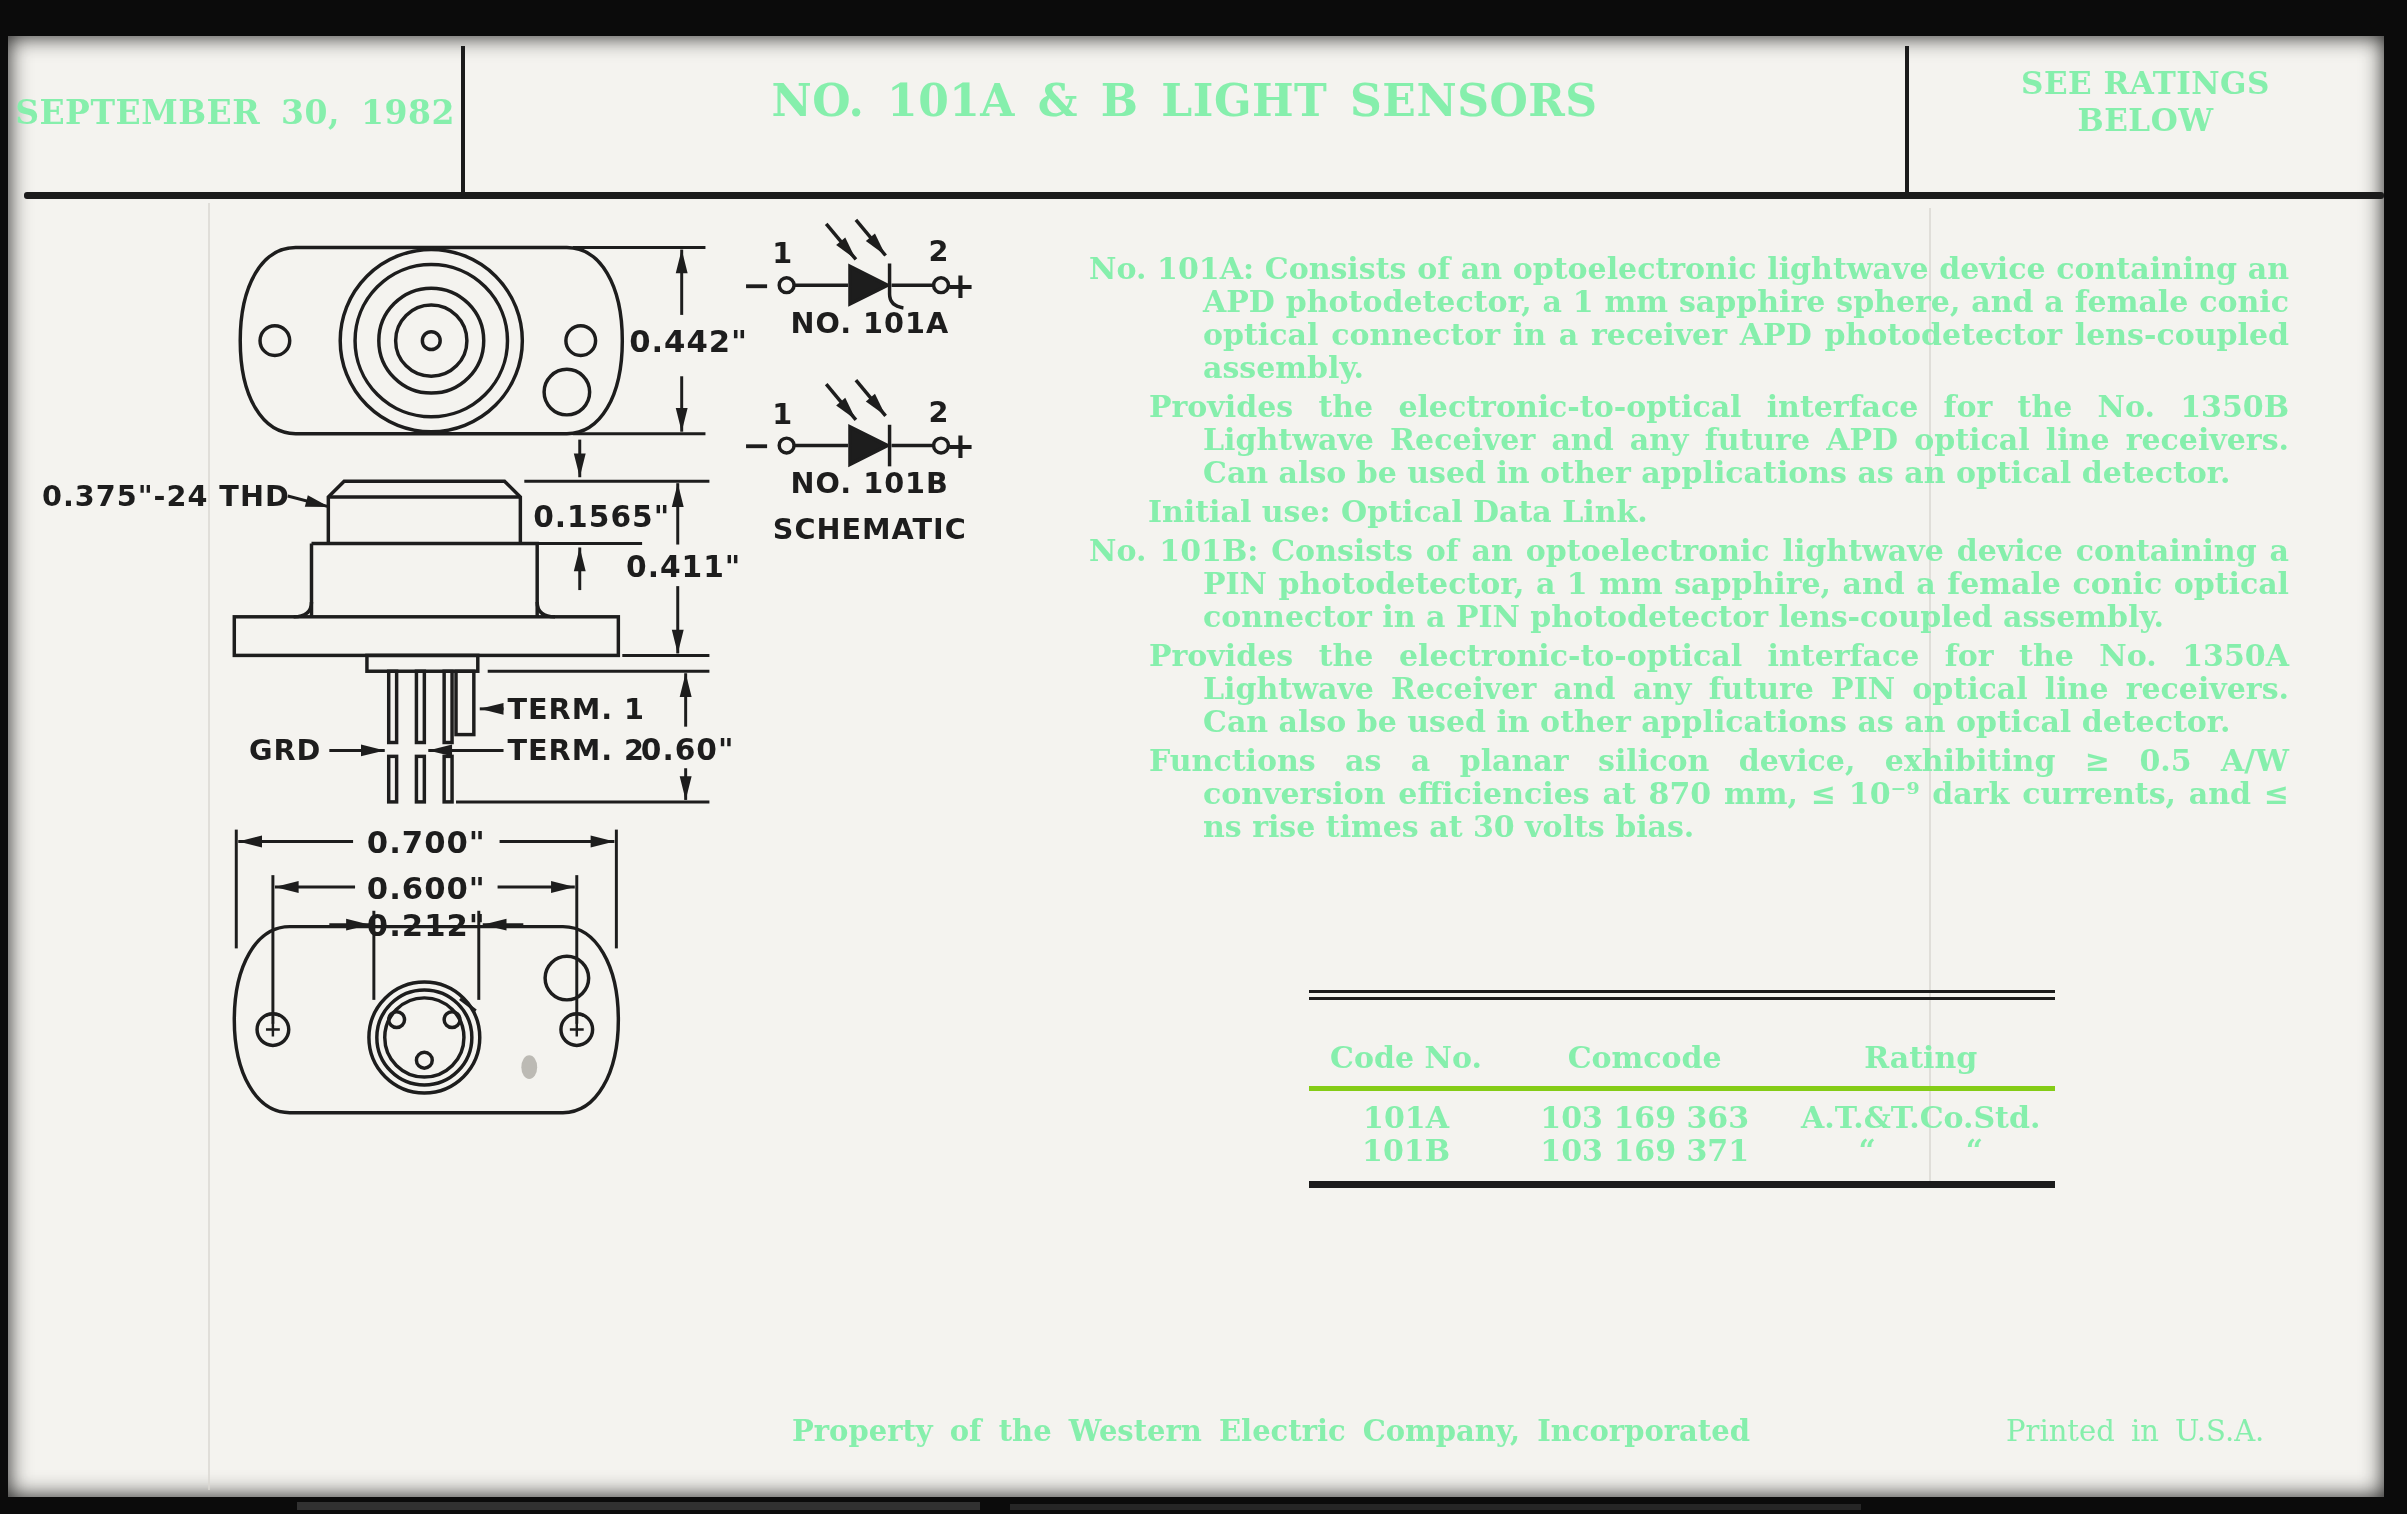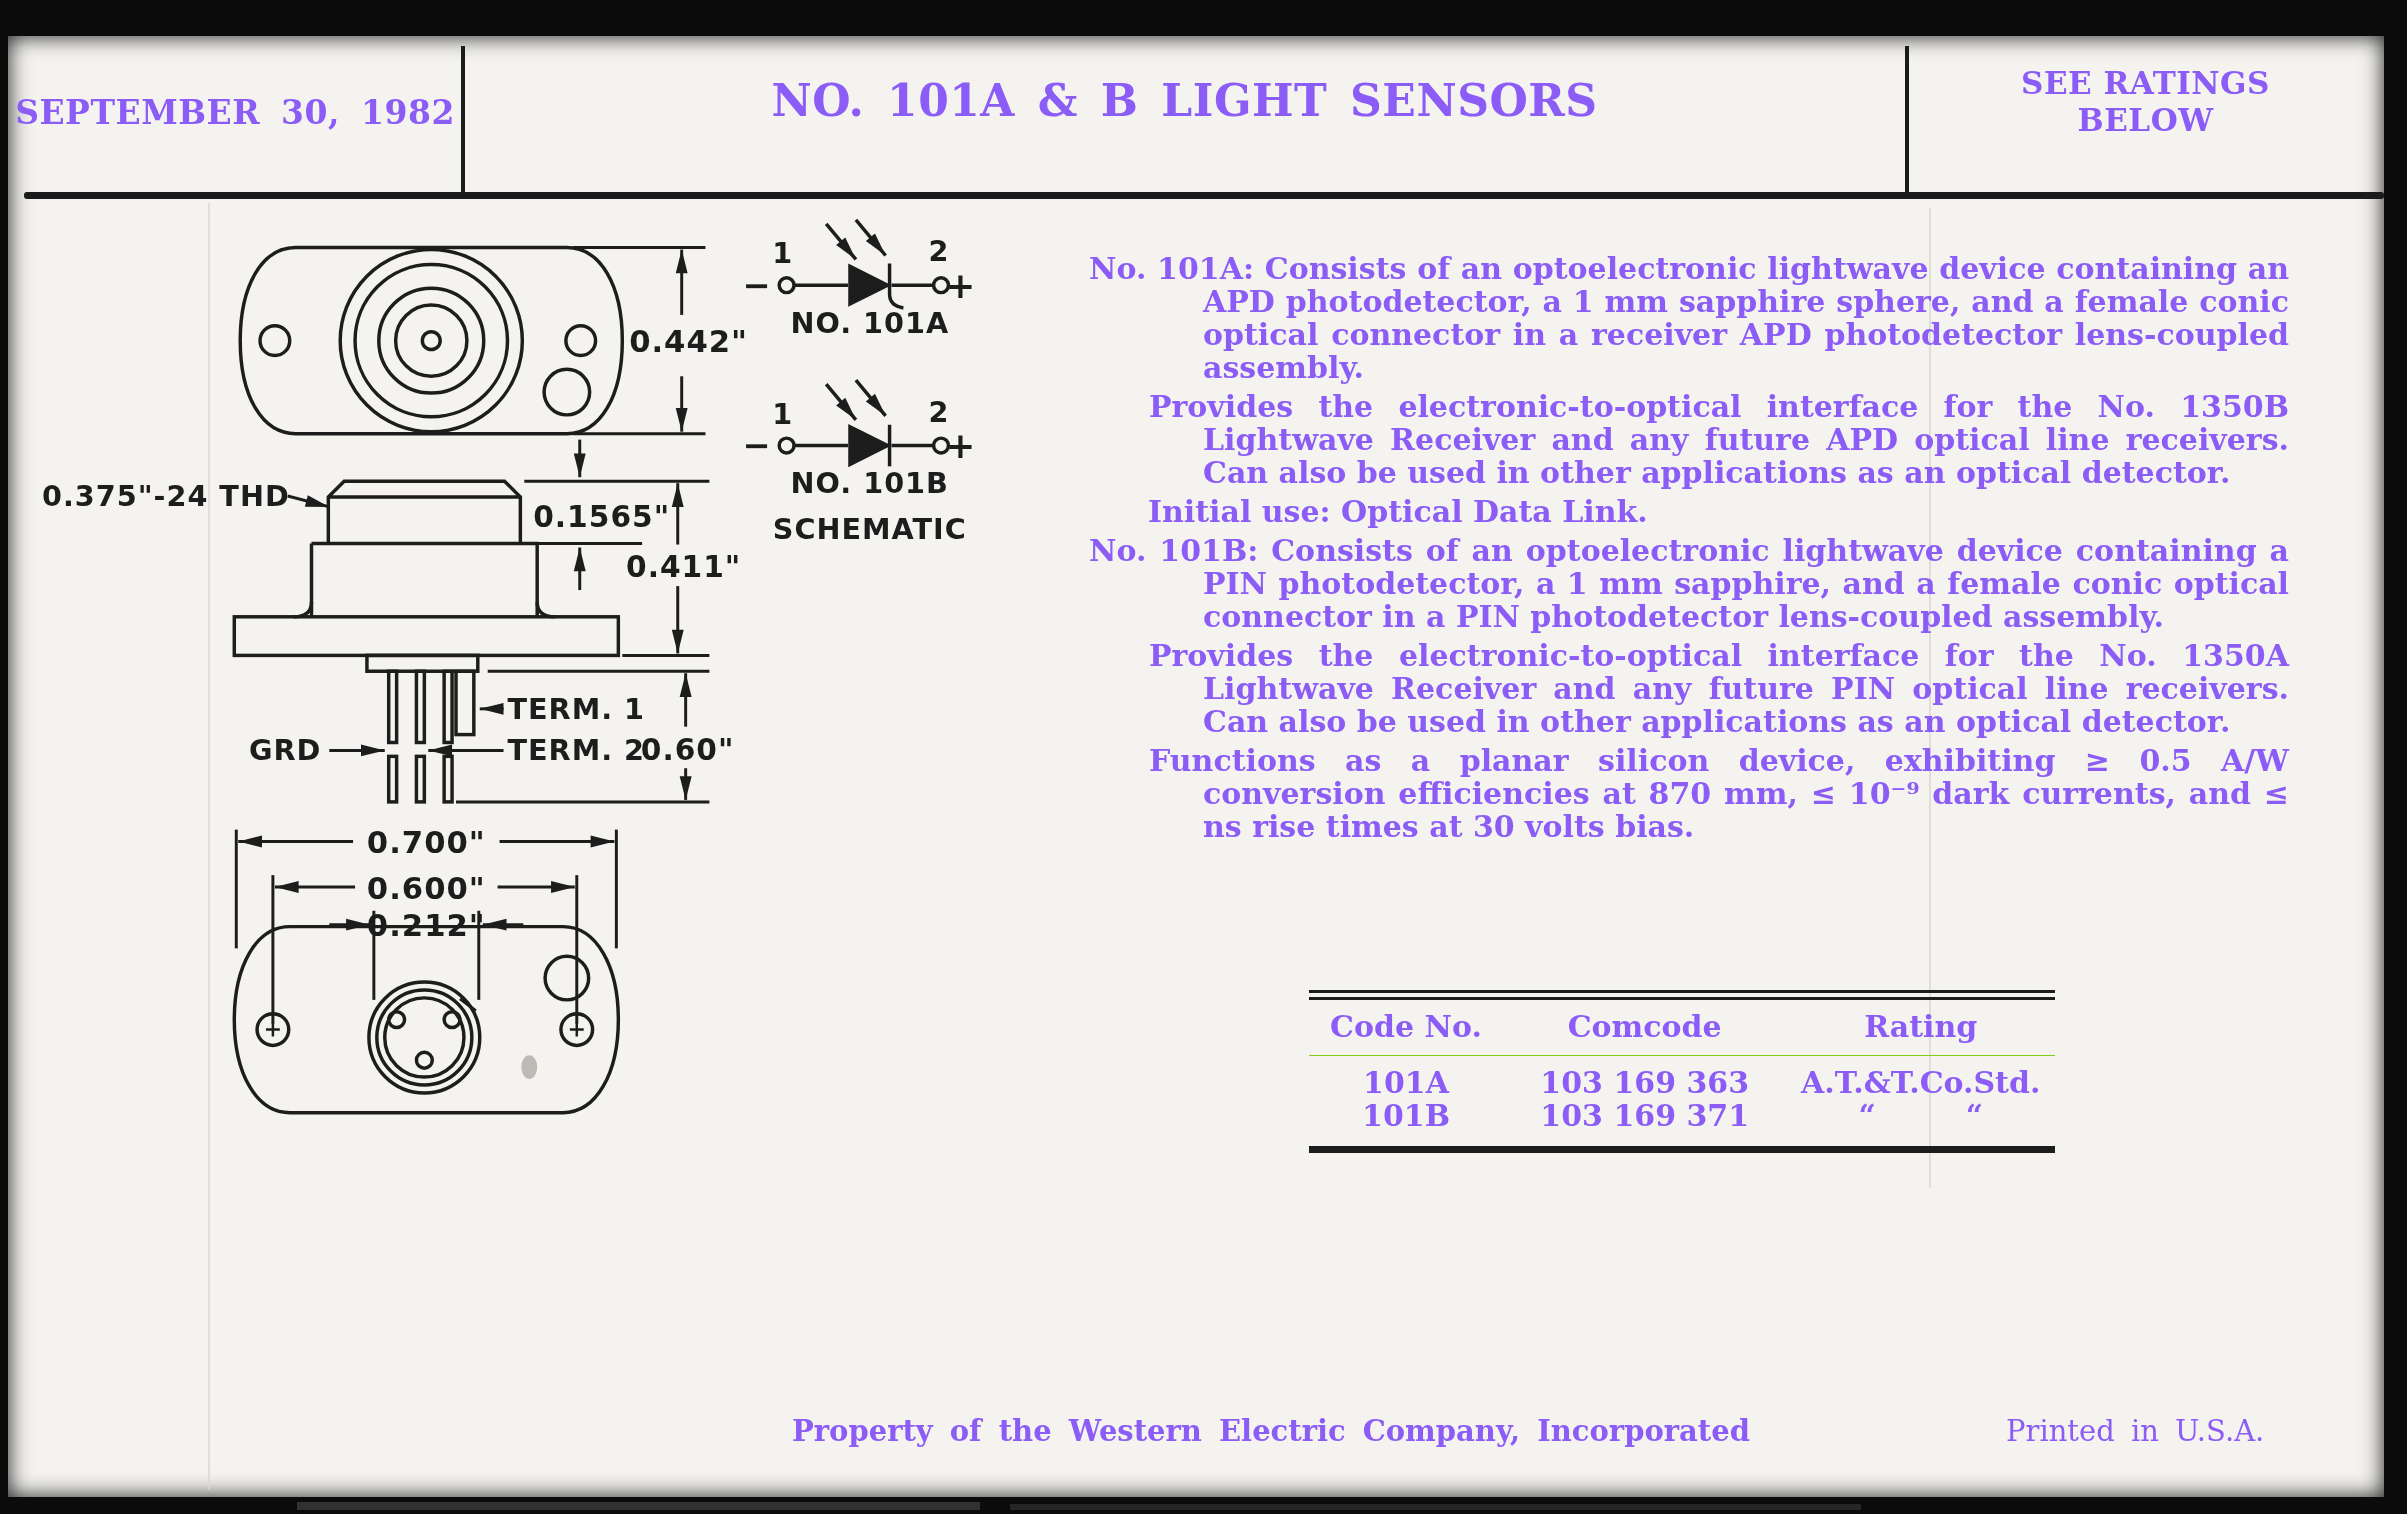--- a/index.html
+++ b/index.html
@@ -1,17 +1,17 @@
 <!DOCTYPE html>
 <html><head>
 <meta charset="utf-8">
 <style>
   html,body{margin:0;padding:0;background:#000;}
   .page{position:relative;width:2408px;height:1515px;background:#0b0b0b;overflow:hidden;
-        font-family:"DejaVu Serif","Liberation Serif",serif;color:#8b5cf6;}
+        font-family:"DejaVu Serif","Liberation Serif",serif;color:#86efac;}
   .paper{position:absolute;left:8px;top:36px;width:2376px;height:1461px;background:#f4f3ef;
          box-shadow:0 0 22px rgba(0,0,0,.9) inset;}
   .scanline-v{position:absolute;width:2px;background:#d9d7d2;opacity:.75;}
   .band-smudge{position:absolute;background:#313131;}
 
   
   .hdr-date{position:absolute;left:14px;top:93px;width:442px;text-align:center;
             font-size:33px;font-weight:700;letter-spacing:0.5px;word-spacing:9px;}
   .hdr-vline{position:absolute;top:46px;width:4px;height:149px;background:#1b1b1b;}
   .hdr-title{position:absolute;left:465px;top:75px;width:1439px;text-align:center;
@@ -30,21 +30,21 @@
            font-size:30px;line-height:33px;font-weight:700;text-align:justify;margin-top:16px;}
   .bodycol p{margin:0 0 6px 0;}
   .p-hang-no{padding-left:114px;text-indent:-114px;}
   .p-hang-mid{padding-left:114px;text-indent:-54px;}
   .p-flush{padding-left:59px;}
 
   
   .rtable{position:absolute;left:1309px;top:990px;width:746px;
           border-top:10px double #1c1c1c;border-bottom:7px solid #1c1c1c;
           font-size:30px;font-weight:700;}
-  .rt-head{display:flex;padding:9px 0 11px 0;border-bottom:1px solid #84cc16;}
+  .rt-head{display:flex;padding:9px 0 11px 0;border-bottom:5px solid #84cc16;margin-top:31px;}
   .rt-row{display:flex;line-height:33px;justify-content:flex-end;}
   .rt-body{padding:10px 0 14px 0;}
   .rt-c1{width:26%;text-align:center;}
   .rt-c2{width:38%;text-align:center;}
   .rt-c3{width:36%;text-align:center;}
 
   
   .foot-left{position:absolute;left:792px;top:1414px;font-size:29px;font-weight:700;word-spacing:7px;}
   .foot-right{position:absolute;left:2006px;top:1414px;font-size:29px;font-weight:400;word-spacing:7px;}
 </style>

